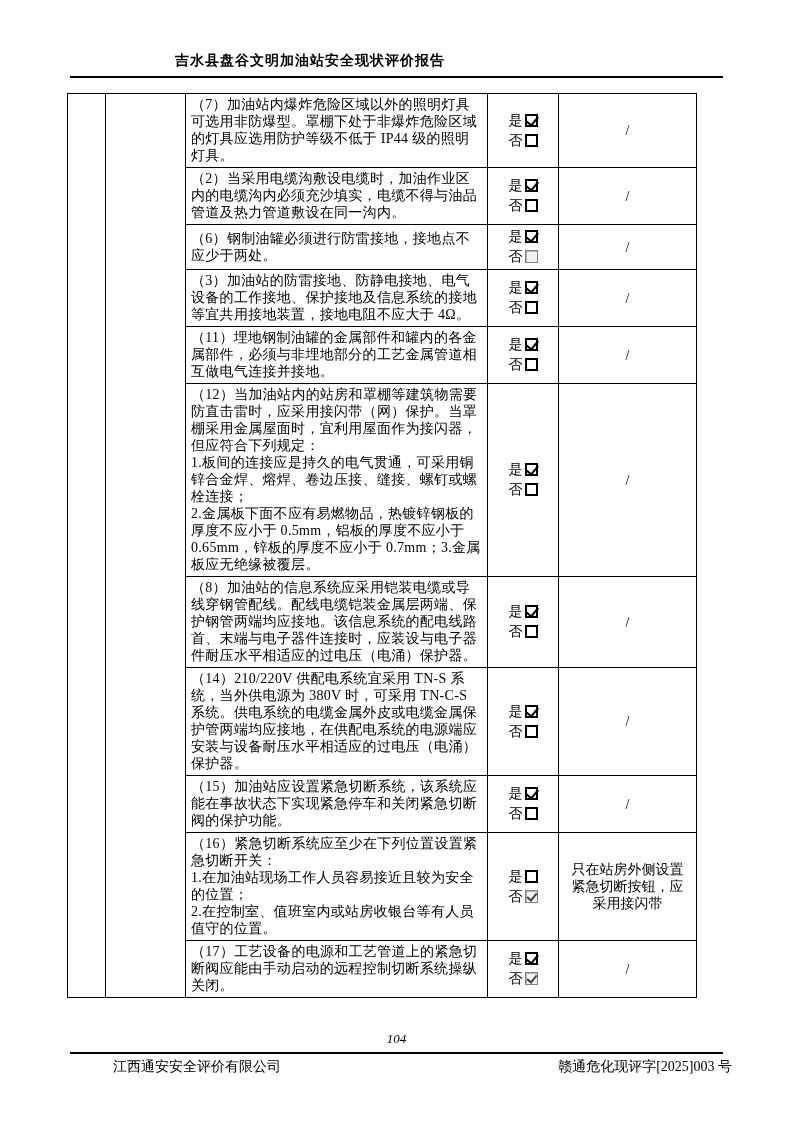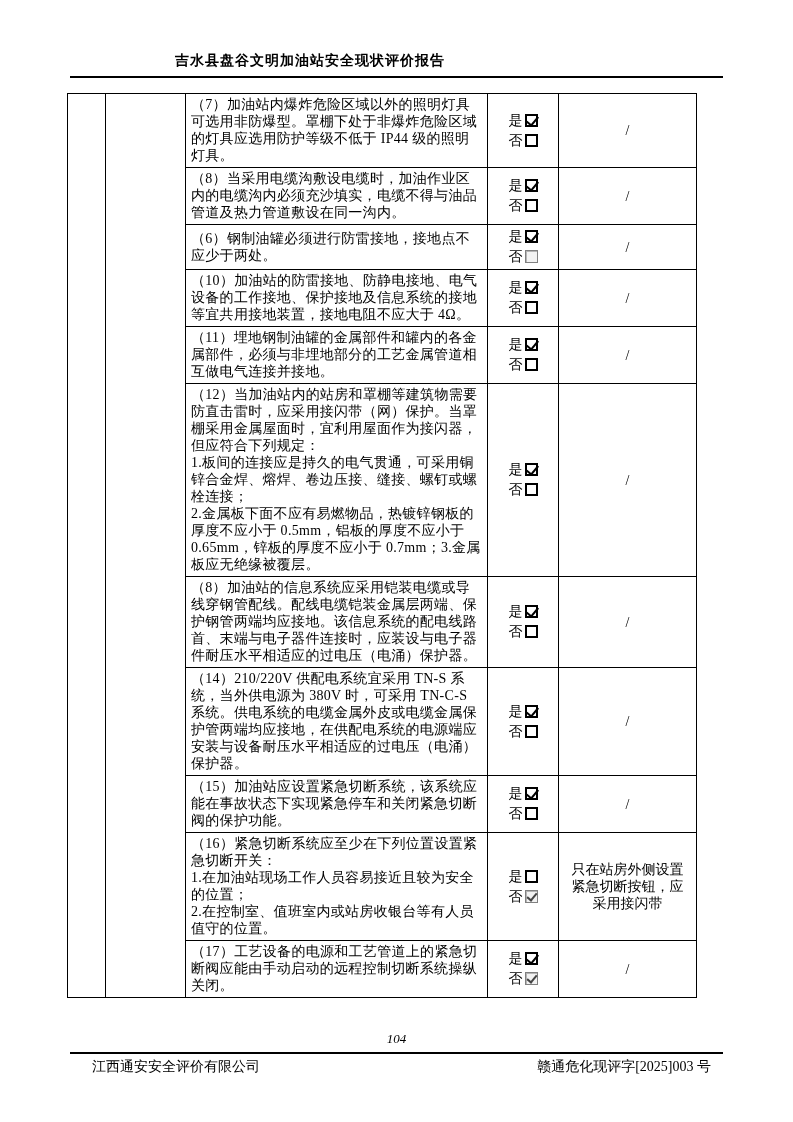--- a/index.html
+++ b/index.html
@@ -64,21 +64,21 @@
   }
   .page-number {
     position:absolute; top:1031px; left:0; width:100%;
     text-align:center; font-size:13px;font-style:italic;
   }
   .footer-rule {
     position:absolute; top:1052px; left:70px;
     width:653px; height:2px; background:#000;
   }
   .footer-row {
-    position:absolute; top:1058px; left:62px; width:653px;
+    position:absolute; top:1058px; left:83px; width:653px;
     display:flex; justify-content:space-between;
     padding:0 4px 0 30px;
     font-size:14px;
   }
 </style>
 </head>
 <body>
 
 <div class="page">
 
@@ -98,37 +98,37 @@
           <td class="col-span" rowspan="11"></td>
           <td class="col-span" rowspan="11"></td>
           <td class="col-content">（7）加油站内爆炸危险区域以外的照明灯具可选用非防爆型。罩棚下处于非爆炸危险区域的灯具应选用防护等级不低于 IP44 级的照明灯具。</td>
           <td class="col-check">
             <div class="cb-line"><span>是</span><span class="cb checked"></span></div>
             <div class="cb-line"><span>否</span><span class="cb"></span></div>
           </td>
           <td class="col-remark">/</td>
         </tr>
         <tr>
-          <td class="col-content">（8）当采用电缆沟敷设电缆时，加油作业区内的电缆沟内必须充沙填实，电缆不得与油品管道及热力管道敷设在同一沟内。</td>
+          <td class="col-content">（2）当采用电缆沟敷设电缆时，加油作业区内的电缆沟内必须充沙填实，电缆不得与油品管道及热力管道敷设在同一沟内。</td>
           <td class="col-check">
             <div class="cb-line"><span>是</span><span class="cb checked"></span></div>
             <div class="cb-line"><span>否</span><span class="cb"></span></div>
           </td>
           <td class="col-remark">/</td>
         </tr>
         <tr>
           <td class="col-content">（6）钢制油罐必须进行防雷接地，接地点不应少于两处。</td>
           <td class="col-check">
             <div class="cb-line"><span>是</span><span class="cb checked"></span></div>
             <div class="cb-line"><span>否</span><span class="cb gray"></span></div>
           </td>
           <td class="col-remark">/</td>
         </tr>
         <tr>
-          <td class="col-content">（10）加油站的防雷接地、防静电接地、电气设备的工作接地、保护接地及信息系统的接地等宜共用接地装置，接地电阻不应大于 4Ω。</td>
+          <td class="col-content">（3）加油站的防雷接地、防静电接地、电气设备的工作接地、保护接地及信息系统的接地等宜共用接地装置，接地电阻不应大于 4Ω。</td>
           <td class="col-check">
             <div class="cb-line"><span>是</span><span class="cb checked"></span></div>
             <div class="cb-line"><span>否</span><span class="cb"></span></div>
           </td>
           <td class="col-remark">/</td>
         </tr>
         <tr>
           <td class="col-content">（11）埋地钢制油罐的金属部件和罐内的各金属部件，必须与非埋地部分的工艺金属管道相互做电气连接并接地。</td>
           <td class="col-check">
             <div class="cb-line"><span>是</span><span class="cb checked"></span></div>

